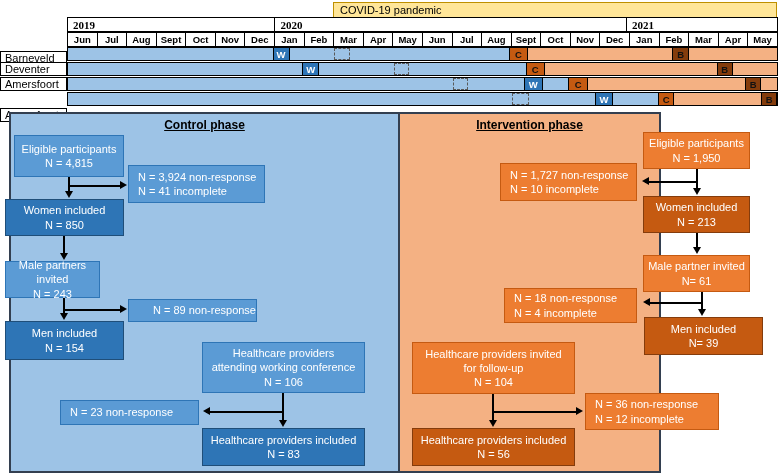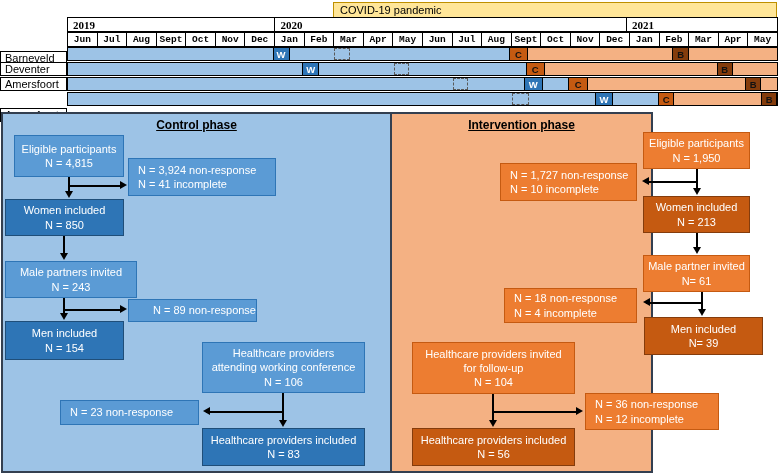--- a/index.html
+++ b/index.html
@@ -10,39 +10,39 @@
     background:#ffe699;border:1px solid #bf9000;box-sizing:border-box;
     display:flex;align-items:center;padding-left:6px;font-size:11px;color:#000;}
   .year-row{position:absolute;left:67px;top:17px;width:711px;height:15px;display:flex;
     border:1px solid #000;box-sizing:border-box;background:#fff;}
   .year-cell{border-right:1px solid #000;box-sizing:border-box;font-size:11px;font-weight:700;
     display:flex;align-items:center;padding-left:5px;overflow:hidden;font-family:Liberation Serif, serif;}
   .year-cell:last-child{border-right:none;}
   .month-row{position:absolute;left:67px;top:32px;width:711px;height:15px;display:flex;
     border:1px solid #000;box-sizing:border-box;background:#fff;}
   .month-cell{flex:1 1 0;border-right:1px solid #000;box-sizing:border-box;font-size:9.5px;
-    font-weight:700;display:flex;align-items:center;justify-content:center;overflow:hidden;font-family:Liberation Mono, monospace;}
+    font-weight:700;display:flex;align-items:center;justify-content:center;overflow:hidden;}
   .month-cell:last-child{border-right:none;}
   .site-label{position:absolute;left:0;width:67px;height:14px;background:#fff;
     border:1px solid #000;box-sizing:border-box;font-size:11px;color:#000;
     display:flex;align-items:center;padding-left:4px;}
   .site-bar{position:absolute;left:67px;width:711px;height:14px;border:1px solid #000;
     box-sizing:border-box;display:flex;background:#9dc3e6;}
   .seg{height:100%;box-sizing:border-box;}
   .seg-blue{background:#9dc3e6;}
   .seg-orange{background:#f4b183;}
   .seg-W{background:#2e75b6;color:#fff;}
   .seg-C{background:#c55a11;color:#111;}
   .seg-B{background:#843c0c;color:#111;}
   .seg-W,.seg-C,.seg-B{display:flex;align-items:center;justify-content:center;
     font-size:9.5px;font-weight:700;border-left:1px solid #000;border-right:1px solid #000;}
   .dashed-marker{position:absolute;top:0;height:12px;border:1.5px dashed #595959;
     box-sizing:border-box;background:transparent;}
   
-  .flow-area{position:absolute;left:1px;top:112px;width:652px;height:361px;
+  .flow-area{position:absolute;left:9px;top:112px;width:652px;height:361px;
     border:2px solid #333f50;box-sizing:border-box;display:flex;}
   .half{height:100%;box-sizing:border-box;}
   .half-control{width:387px;background:#9dc3e6;}
   .half-intervention{flex:1;background:#f4b183;border-left:2px solid #333f50;}
   .phase-title{margin-top:4px;text-align:center;font-size:12px;font-weight:700;
     text-decoration:underline;color:#000;}
   .fbox{position:absolute;box-sizing:border-box;color:#fff;font-size:11px;line-height:1.3;
     display:flex;flex-direction:column;justify-content:center;align-items:center;
     text-align:center;border:1px solid;}
   .fbox.left{align-items:flex-start;text-align:left;padding-left:9px;}
@@ -149,29 +149,29 @@
     <div class="half half-intervention">
       <div class="phase-title">Intervention phase</div>
     </div>
   </div>
 
   <div id="overlay">
       <div class="fbox c-mid" style="left: 14px; top: 135px; width: 110px; height: 42px;">
         <div>Eligible participants</div>
         <div>N = 4,815</div>
       </div>
-      <div class="fbox c-mid left" style="left: 128px; top: 158px; width: 148px; height: 38px;">
+      <div class="fbox c-mid left" style="left: 128px; top: 165px; width: 137px; height: 38px;">
         <div>N = 3,924 non-response</div>
         <div>N = 41 incomplete</div>
       </div>
       <div class="fbox c-dark" style="left: 5px; top: 199px; width: 119px; height: 37px;">
         <div>Women included</div>
         <div>N = 850</div>
       </div>
-      <div class="fbox c-mid" style="left: 5px; top: 261px; width: 132px; height: 37px;">
+      <div class="fbox c-mid" style="left: 5px; top: 261px; width: 95px; height: 37px;">
         <div>Male partners invited</div>
         <div>N = 243</div>
       </div>
       <div class="fbox c-mid left" style="left: 128px; top: 299px; width: 129px; height: 23px; align-items: flex-end;">
         <div>N = 89 non-response</div>
       </div>
       <div class="fbox c-dark" style="left: 5px; top: 321px; width: 119px; height: 39px;">
         <div>Men included</div>
         <div>N = 154</div>
       </div>

